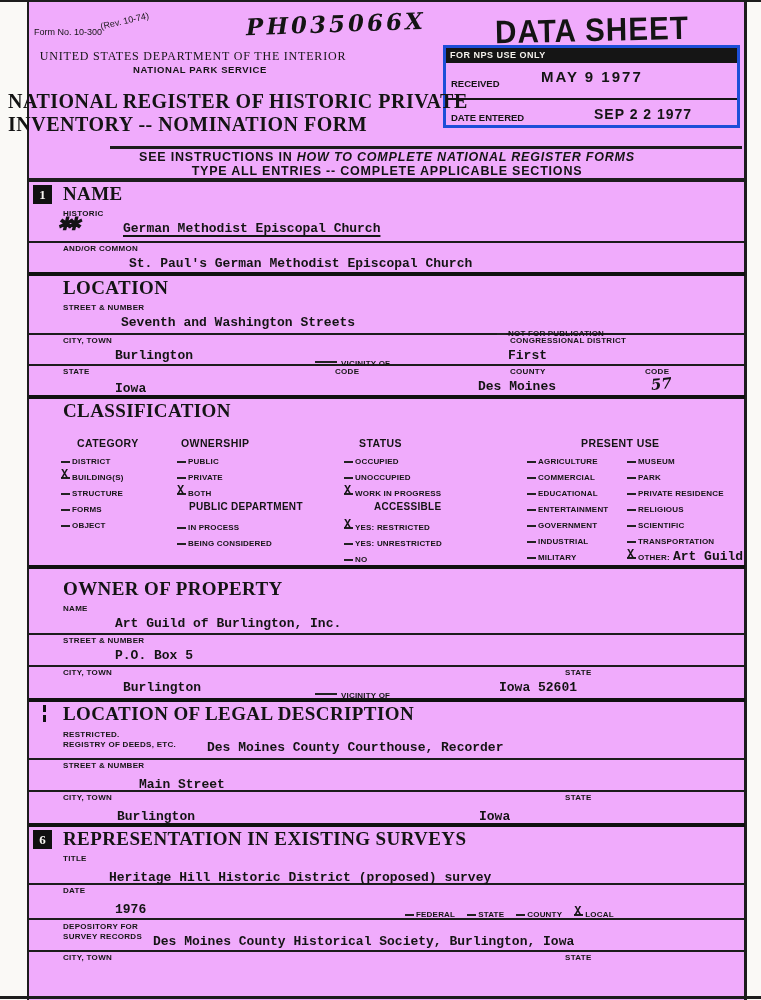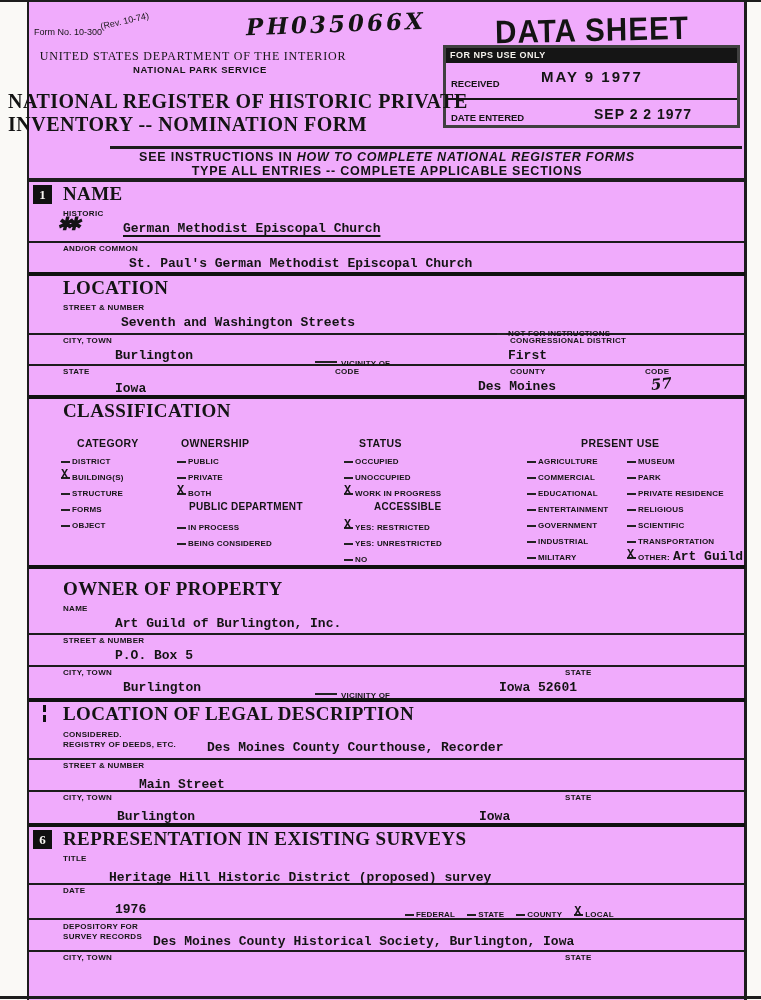--- a/index.html
+++ b/index.html
@@ -29,21 +29,21 @@
   .cl { font-weight:bold; font-size:8px; letter-spacing:.2px; }
   .colhead { position:absolute; top:12px; font-weight:bold; font-size:10.5px; letter-spacing:.4px; white-space:nowrap; }
   .subhead { position:absolute; font-weight:bold; font-size:10px; letter-spacing:.3px; white-space:nowrap; }
   .classbody { position:relative; height:132px; }
   .col { position:absolute; }
   .nfp, .vic, .lv { position:absolute; white-space:nowrap; }
   .lv { display:flex; gap:12px; }
   .dashlong { display:inline-block; width:22px; height:2px; background:#222; margin-right:4px; vertical-align:3px; }
   .instr { position:absolute; left:29px; width:716px; text-align:center; font-weight:bold; font-size:12.5px; letter-spacing:.8px; white-space:nowrap; }
   .it { font-style:italic; }
-  .stampbox { position:absolute; left:443px; top:45px; width:297px; height:83px; border:3px solid #404040; }
+  .stampbox { position:absolute; left:443px; top:45px; width:297px; height:83px; border:3px solid #1d4ed8; }
   .npsbar { height:15px; background:#151515; color:#f3f1ec; font-weight:bold; font-size:9px; line-height:15px; padding-left:4px; letter-spacing:.5px; }
   .stamp { position:absolute; font-weight:bold; letter-spacing:2px; white-space:nowrap; }
   .brokenbar { position:absolute; left:14px; top:3px; width:3px; height:7px; background:#111; box-shadow:0 10px 0 #111; }
   .stars { position:absolute; font-size:18px; letter-spacing:-6px; }
 </style>
 </head>
 <body>
 
 <div class="sheet">
 
@@ -102,21 +102,21 @@
     <div class="hr4"></div>
 
     <div class="h1row">
       <span class="sh">LOCATION</span>
     </div>
     <div class="lrow">
       <span class="t" style="left:34px">STREET &amp; NUMBER</span>
     </div>
     <div class="vrow" style="height:20px">
       <span class="m v" style="left:92px">Seventh and Washington Streets</span>
-      <span class="nfp" style="left:468px;top:9px"><span class="cb"><i></i></span><span class="cl">NOT FOR INSTRUCTIONS</span></span>
+      <span class="nfp" style="left:468px;top:9px"><span class="cb"><i></i></span><span class="cl">NOT FOR PUBLICATION</span></span>
     </div>
     <div class="hr2"></div>
     <div class="lrow">
       <span class="t" style="left:34px">CITY, TOWN</span>
       <span class="t" style="left:481px">CONGRESSIONAL DISTRICT</span>
     </div>
     <div class="vrow" style="height:18px">
       <span class="m v" style="left:86px">Burlington</span>
       <span class="vic" style="left:286px;top:6px"><span class="dashlong"></span><span class="cl">VICINITY OF</span></span>
       <span class="m v" style="left:479px">First</span>
@@ -223,21 +223,21 @@
       <span class="vic" style="left:286px;top:6px"><span class="dashlong"></span><span class="cl">VICINITY OF</span></span>
       <span class="m v" style="left:470px">Iowa 52601</span>
     </div>
     <div class="hr4"></div>
 
     <div class="h1row">
       <span class="brokenbar"></span>
       <span class="sh">LOCATION OF LEGAL DESCRIPTION</span>
     </div>
     <div class="vrow" style="height:30px">
-      <span class="t" style="left:34px;top:2px">CONSIDERED.</span>
+      <span class="t" style="left:34px;top:2px">RESTRICTED.</span>
       <span class="t" style="left:34px;top:12px">REGISTRY OF DEEDS, ETC.</span>
       <span class="m v" style="left:178px;top:12px">Des Moines County Courthouse, Recorder</span>
     </div>
     <div class="hr2"></div>
     <div class="lrow">
       <span class="t" style="left:34px">STREET &amp; NUMBER</span>
     </div>
     <div class="vrow">
       <span class="m v" style="left:110px;top:6px">Main Street</span>
     </div>

